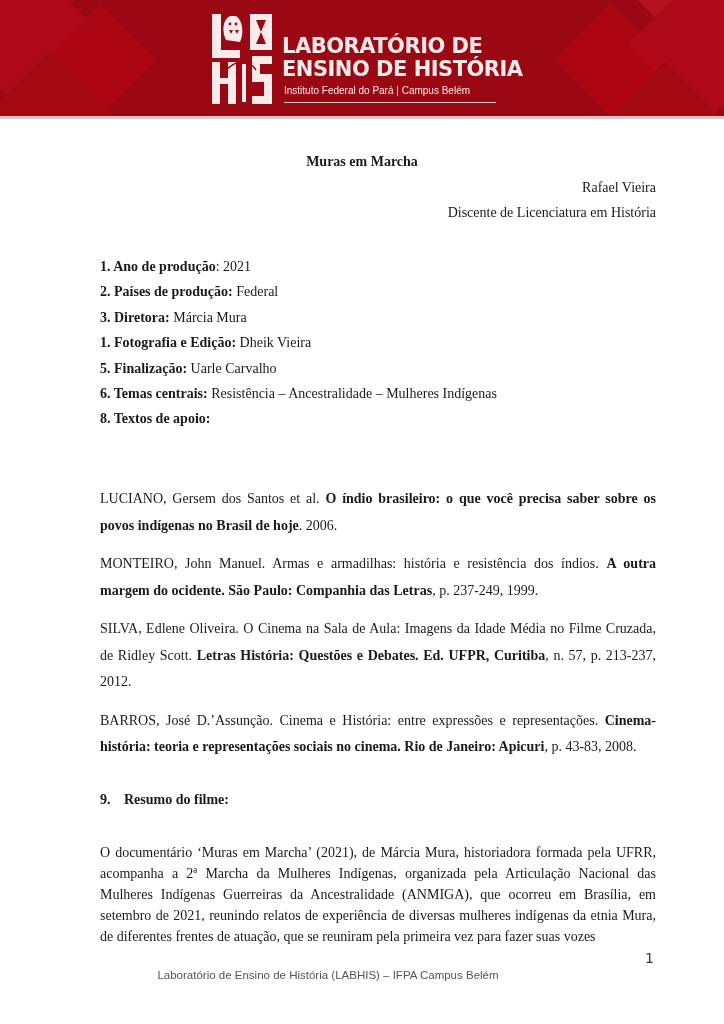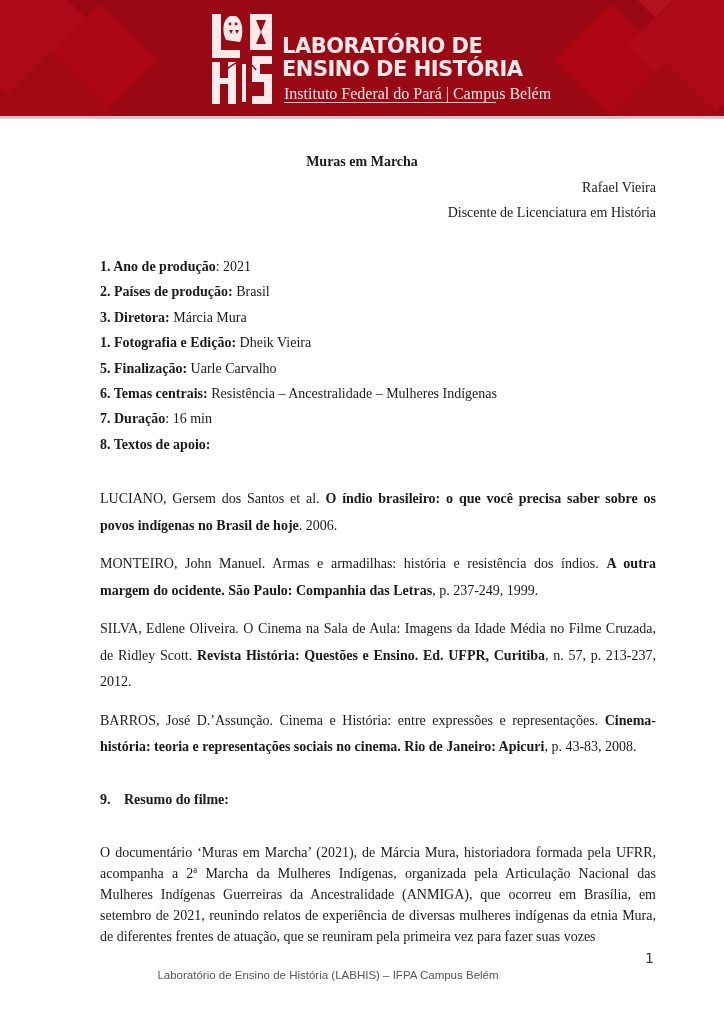--- a/index.html
+++ b/index.html
@@ -58,22 +58,22 @@
       font-family: "DejaVu Sans", "Liberation Sans", sans-serif;
       font-weight: bold;
       letter-spacing: -0.5px;
       white-space: nowrap;
     }
     .logo-title.l1 { top: 22px; font-size: 21px; }
     .logo-title.l2 { top: 45px; font-size: 21px; }
     .logo-sub {
       position: absolute;
       left: 74px; top: 73px;
-      font-family: Liberation Serif, serif;
-      font-size: 16px;
+      font-family: Liberation Sans, sans-serif;
+      font-size: 10px;
       color: #fbeaea;
       white-space: nowrap;
     }
     .logo-rule {
       position: absolute;
       left: 74px; top: 90px;
       width: 212px; height: 1px;
       background: #f0caca;
     }
     
@@ -215,33 +215,32 @@
 </div>
 <div class="banner-bottom"></div>
 
 <div class="doc">
   <div class="title">Muras em Marcha</div>
   <div class="author">Rafael Vieira</div>
   <div class="author-role">Discente de Licenciatura em História</div>
 
   <ul class="facts">
     <li><b>1. Ano de produção</b><span>: </span><span>2021</span></li>
-    <li><b>2. Países de produção:</b><span> </span><span>Brasil</span></li>
+    <li><b>2. Países de produção:</b><span> </span><span>Federal</span></li>
     <li><b>3. Diretora:</b><span> </span><span>Márcia Mura</span></li>
     <li><b>1. Fotografia e Edição:</b><span> </span><span>Dheik Vieira</span></li>
     <li><b>5. Finalização:</b><span> </span><span>Uarle Carvalho</span></li>
     <li><b>6. Temas centrais:</b><span> </span><span>Resistência – Ancestralidade – Mulheres Indígenas</span></li>
-    <li><b>7. Duração</b><span>: </span><span>16 min</span></li>
     <li><b>8. Textos de apoio:</b><span></span><span></span></li>
   </ul>
 
   <div class="refs">
     <p class="ref"><span>LUCIANO, Gersem dos Santos et al. </span><b>O índio brasileiro: o que você precisa saber sobre os povos indígenas no Brasil de hoje</b><span>. 2006.</span></p>
     <p class="ref"><span>MONTEIRO, John Manuel. Armas e armadilhas: história e resistência dos índios. </span><b>A outra margem do ocidente. São Paulo: Companhia das Letras</b><span>, p. 237-249, 1999.</span></p>
-    <p class="ref"><span>SILVA, Edlene Oliveira. O Cinema na Sala de Aula: Imagens da Idade Média no Filme Cruzada, de Ridley Scott. </span><b>Revista História: Questões e Ensino. Ed. UFPR, Curitiba</b><span>, n. 57, p. 213-237, 2012.</span></p>
+    <p class="ref"><span>SILVA, Edlene Oliveira. O Cinema na Sala de Aula: Imagens da Idade Média no Filme Cruzada, de Ridley Scott. </span><b>Letras História: Questões e Debates. Ed. UFPR, Curitiba</b><span>, n. 57, p. 213-237, 2012.</span></p>
     <p class="ref"><span>BARROS, José D.’Assunção. Cinema e História: entre expressões e representações. </span><b>Cinema-história: teoria e representações sociais no cinema. Rio de Janeiro: Apicuri</b><span>, p. 43-83, 2008.</span></p>
   </div>
 
   <div class="section9">
     <span class="num">9.</span><span>Resumo do filme:</span>
   </div>
 
   <p class="summary">O documentário ‘Muras em Marcha’ (2021), de Márcia Mura, historiadora formada pela UFRR, acompanha a 2ª Marcha da Mulheres Indígenas, organizada pela Articulação Nacional das Mulheres Indígenas Guerreiras da Ancestralidade (ANMIGA), que ocorreu em Brasília, em setembro de 2021, reunindo relatos de experiência de diversas mulheres indígenas da etnia Mura, de diferentes frentes de atuação, que se reuniram pela primeira vez para fazer suas vozes</p>
 
   <div class="page-number">1</div>

